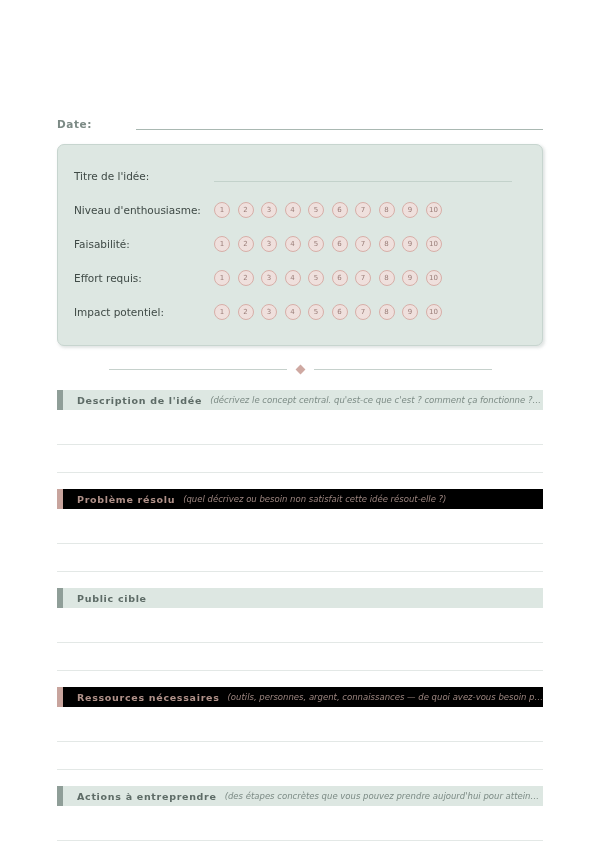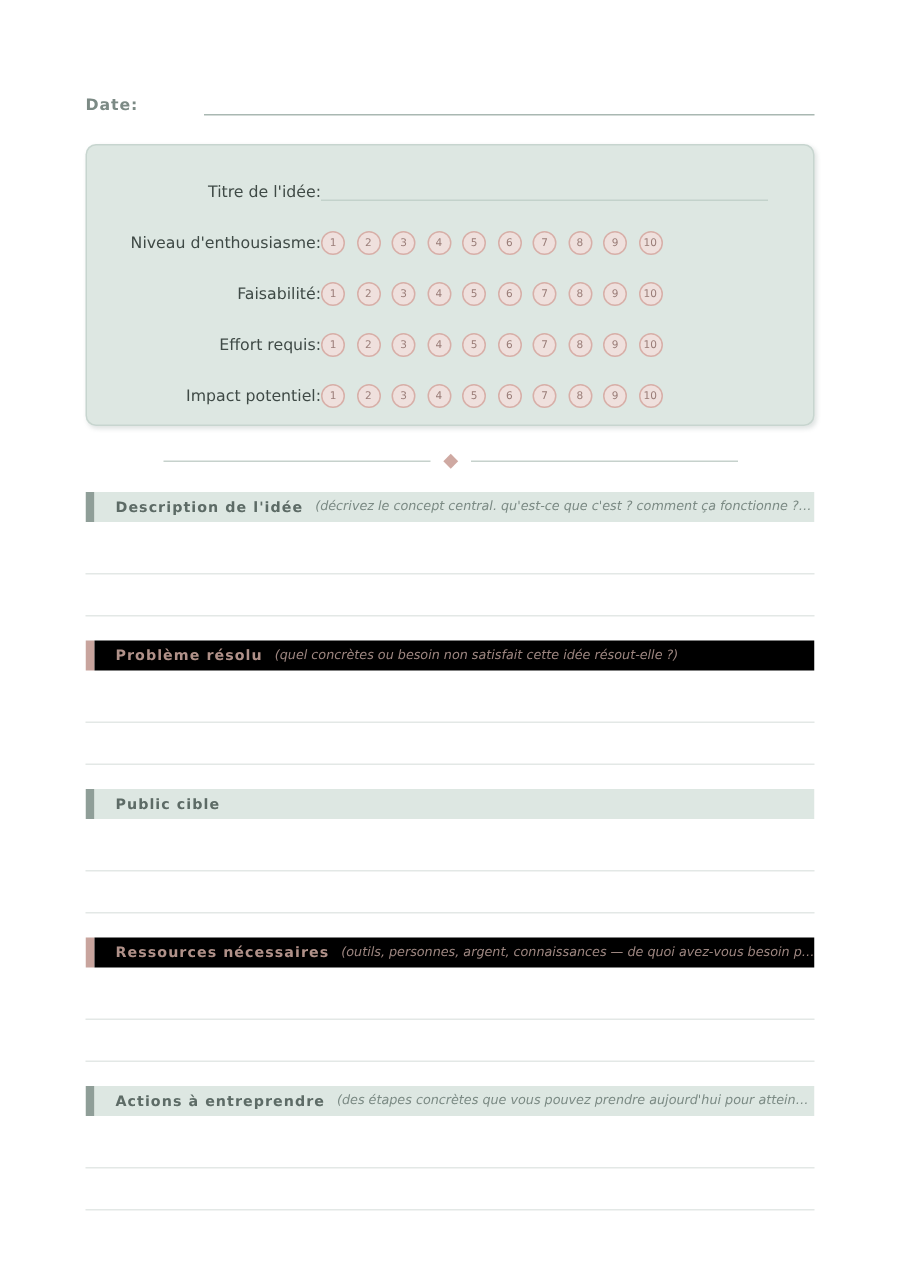--- a/index.html
+++ b/index.html
@@ -20,23 +20,24 @@
     left: 0; top: 0;
     width: 600px;
     height: 848px;
     box-sizing: border-box;
     padding: 58px 57px 0 57px;
   }
 
   
   .date-row {
     display: flex;
-    align-items: center;
+    align-items: flex-end;
     height: 24px;
     margin-bottom: 14px;
+    margin-top: 48px;
   }
   .date-label {
     font-size: 10.5px;
     font-weight: bold;
     color: #7c8a85;
     letter-spacing: 0.6px;
     white-space: nowrap;
   }
   .date-line {
     flex: 1;
@@ -44,23 +45,22 @@
     border-bottom: 1px solid #a9b8b2;
     height: 12px;
   }
 
   
   .card {
     background: #dde7e2;
     border: 1px solid #c7d5cf;
     border-radius: 7px;
     box-shadow: 1.5px 1.5px 3px rgba(120,135,130,0.22);
-    padding: 14px 16px 2px 16px;
+    padding: 14px 16px 16px 16px;
     box-sizing: border-box;
-    text-align: right;
   }
   .field-row {
     display: flex;
     align-items: center;
     height: 34px;
   }
   .field-label {
     font-size: 10.5px;
     color: #3f4a46;
     width: 140px;
@@ -276,21 +276,21 @@
         <div class="lines">
           <div class="wline"></div>
           <div class="wline"></div>
         </div>
       </div>
       <div class="section">
         <div class="sec-head rose">
           <span class="sec-bar"></span>
           <div class="sec-body">
             <span class="sec-title">Problème résolu</span>
-            <span class="sec-hint">(quel concrètes ou besoin non satisfait cette idée résout-elle ?)</span>
+            <span class="sec-hint">(quel décrivez ou besoin non satisfait cette idée résout-elle ?)</span>
           </div>
         </div>
         <div class="lines">
           <div class="wline"></div>
           <div class="wline"></div>
         </div>
       </div>
       <div class="section">
         <div class="sec-head mint">
           <span class="sec-bar"></span>

